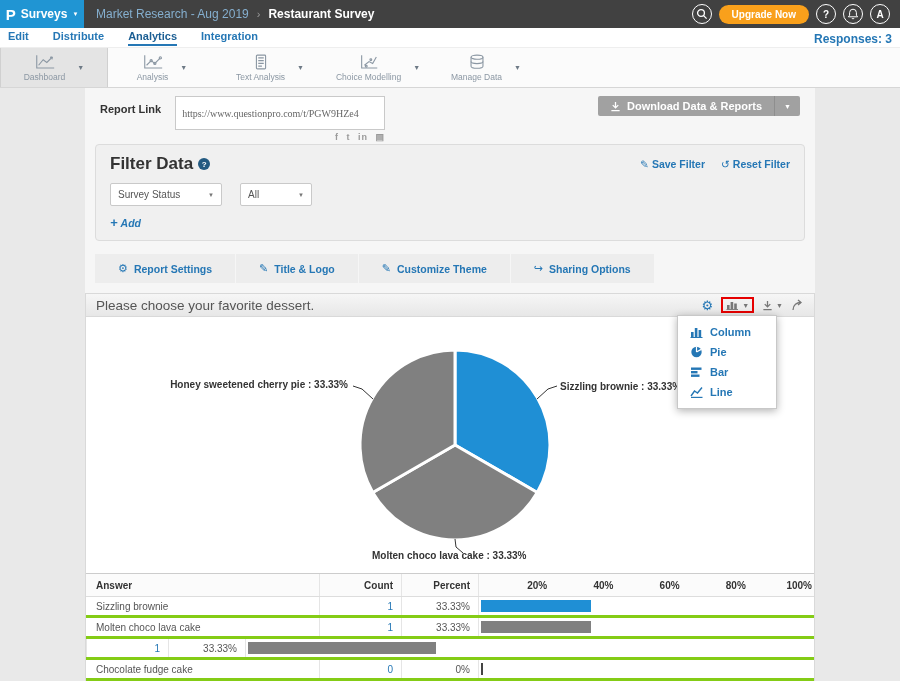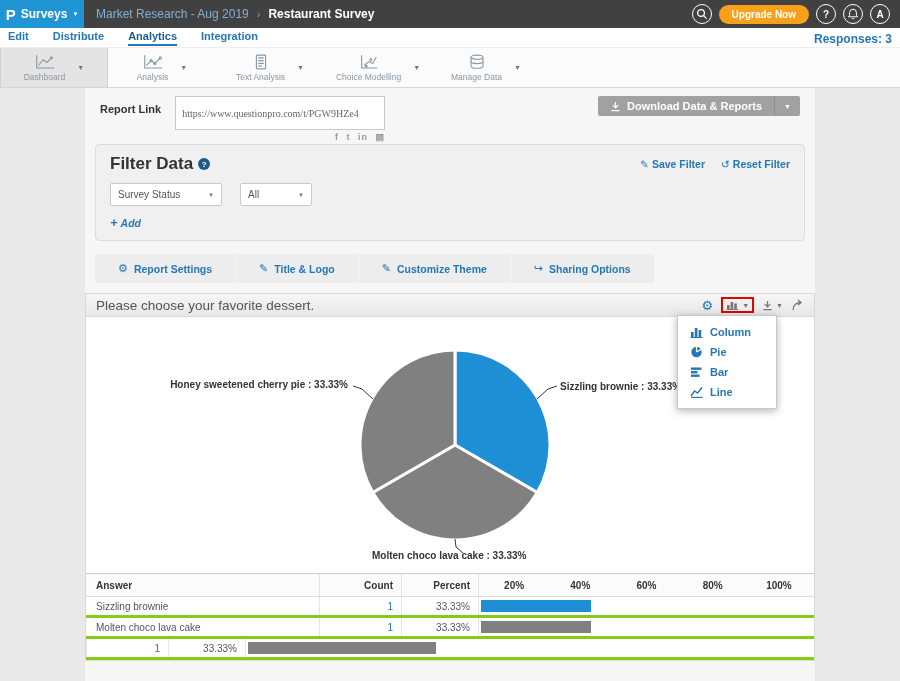--- a/index.html
+++ b/index.html
@@ -111,21 +111,21 @@
   
   .data-table { border-top:1px solid #ccc; font-size:10px; }
   .trow { display:flex; align-items:center; background:#fff; border-bottom:3px solid #84cc16; }
   .thead { height:23px; background:#fbfbfb; font-weight:bold; color:#333; border-bottom:1px solid #ddd; }
   .tbody-row { height:21px; color:#555; }
   .c-answer { width:233px; padding-left:10px; }
   .c-count  { width:82px; text-align:right; padding-right:8px; border-left:1px solid #e5e5e5; align-self:stretch; display:flex; align-items:center; justify-content:flex-end; }
   .c-percent{ width:77px; text-align:right; padding-right:8px; border-left:1px solid #e5e5e5; align-self:stretch; display:flex; align-items:center; justify-content:flex-end; }
   .c-bars   { flex:1; border-left:1px solid #e5e5e5; align-self:stretch; display:flex; align-items:center; padding:0 2px; }
   .scale { display:flex; width:100%; }
-  .scale span { flex:1; text-align:center; }
+  .scale span { flex:1; text-align:right; }
   .count-link { color:#2577b5; }
   .bar { height:12px; }
 </style>
 </head>
 <body>
 
 <div class="topbar">
   <div class="brand">
     <span class="logo">P</span>
     <span>Surveys</span>
@@ -407,18 +407,28 @@
       </div>
       <div class="trow tbody-row">
         <span class="c-count">
               <span class="count-link">1</span>
             </span>
         <span class="c-percent">33.33%</span>
         <span class="c-bars">
               <span class="bar" style="width: 33.33%; background: rgb(128, 128, 128);"></span>
             </span>
       </div>
+      <div class="trow tbody-row">
+        <span class="c-answer">Chocolate fudge cake</span>
+        <span class="c-count">
+              <span class="count-link">0</span>
+            </span>
+        <span class="c-percent">0%</span>
+        <span class="c-bars">
+              <span class="bar" style="width: 2px; background: rgb(68, 68, 68);"></span>
+            </span>
+      </div>
 
     </div>
   </div>
 
 </div>
 </div>
 
 </body></html>

